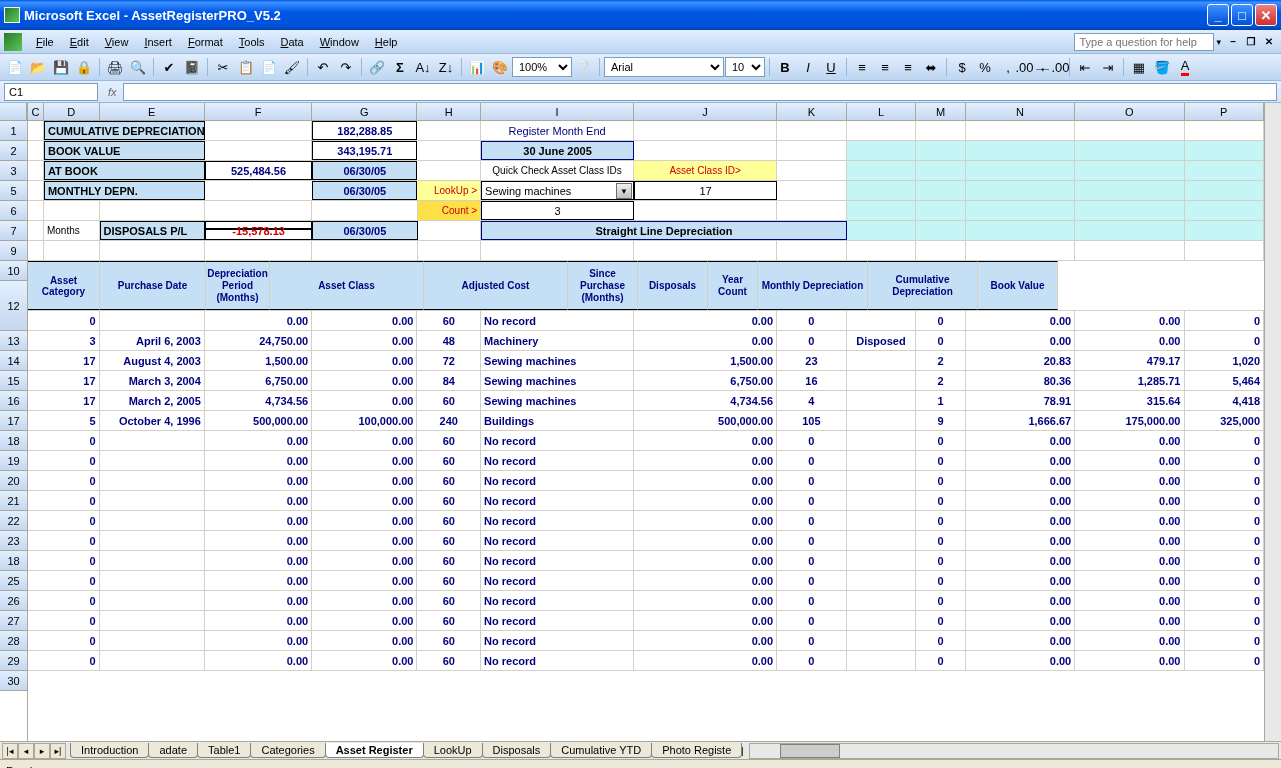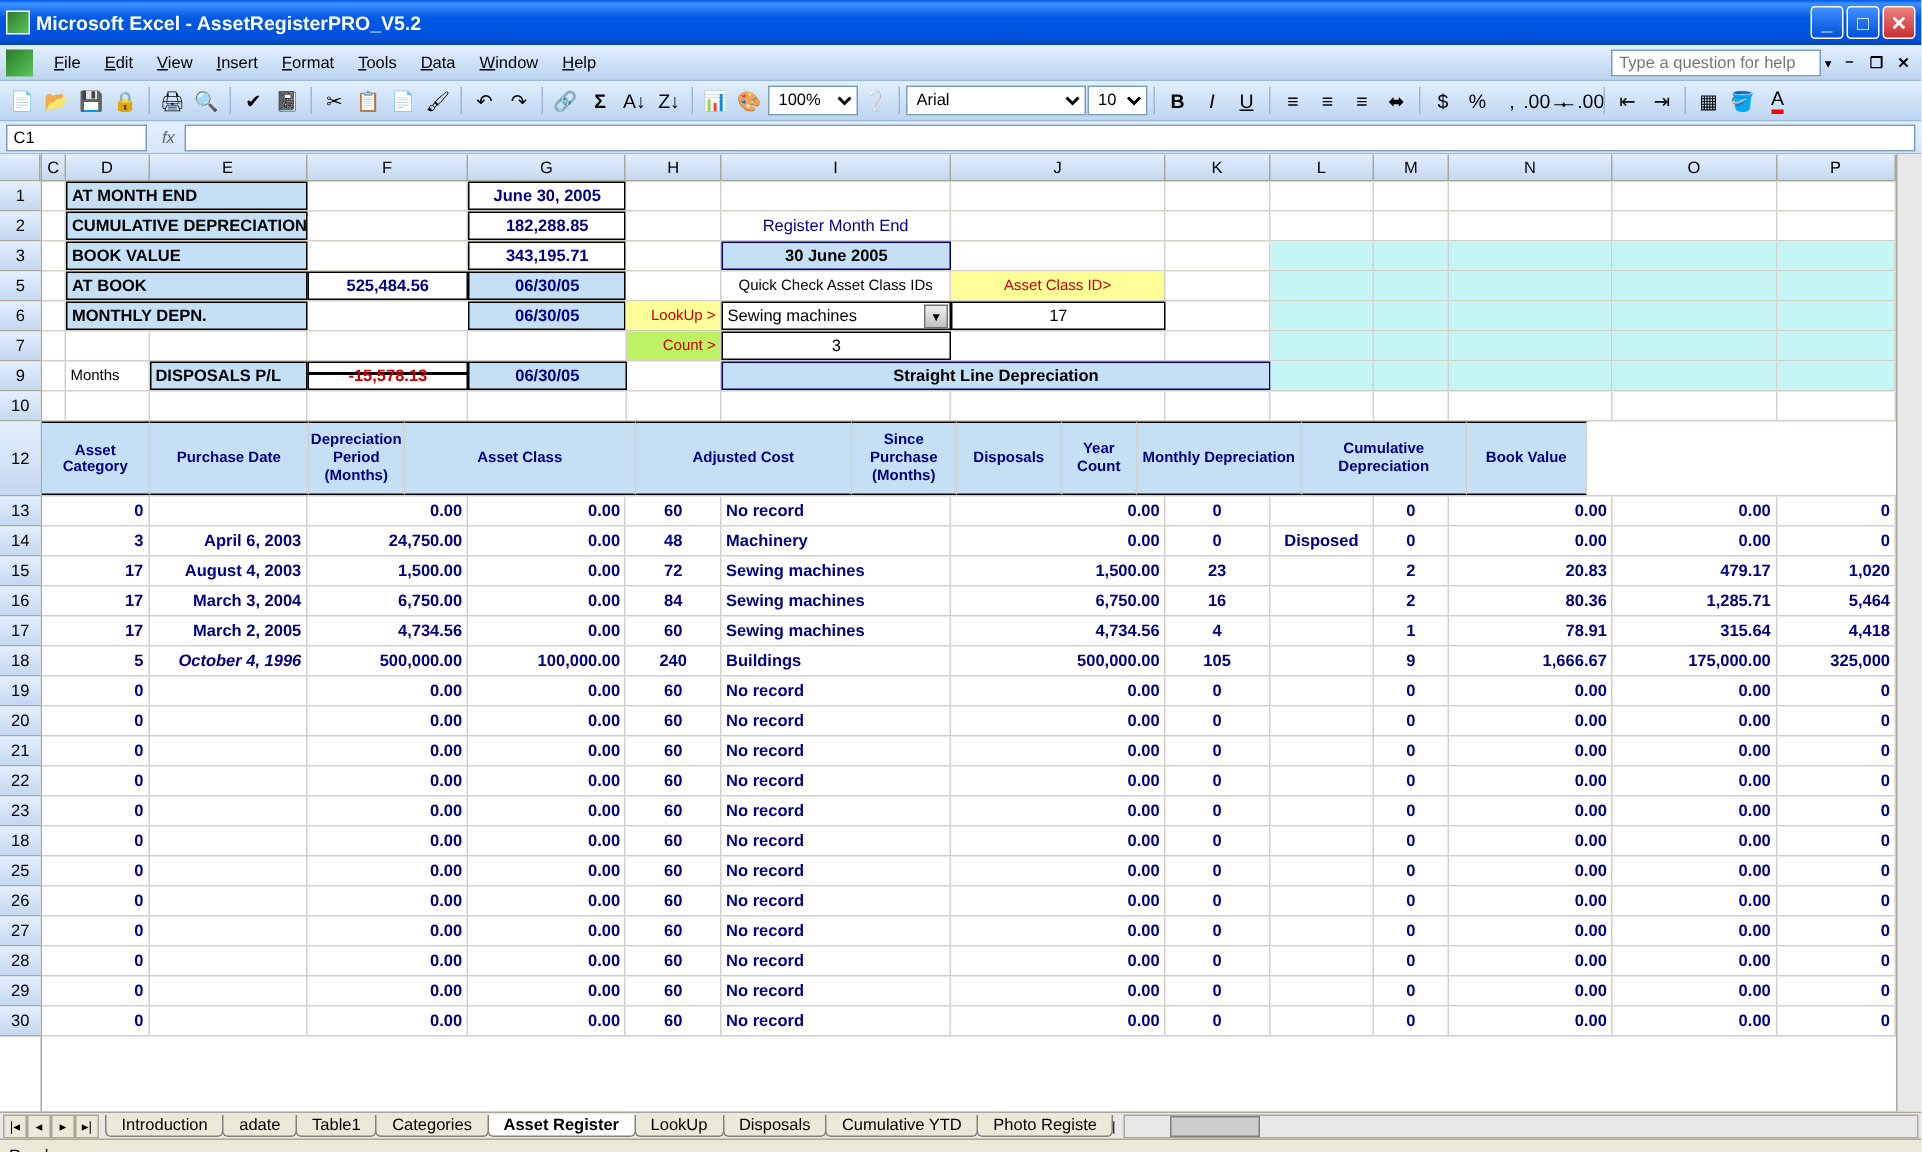--- a/index.html
+++ b/index.html
@@ -202,35 +202,20 @@
         <div class="colhdr" style="width: 70px;">K</div>
         <div class="colhdr" style="width: 70px;">L</div>
         <div class="colhdr" style="width: 50px;">M</div>
         <div class="colhdr" style="width: 110px;">N</div>
         <div class="colhdr" style="width: 110px;">O</div>
         <div class="colhdr" style="width: 80px;">P</div>
       </div>
     <div class="gridbody" id="gridbody">
         <div class="gridrow">
           <div class="cell" style="width: 16px;"></div>
-          <div class="cell b" style="width: 162px; background: rgb(197, 224, 245); border: 1.5px solid rgb(0, 0, 0);">AT MONTH END</div>
-          <div class="cell" style="width: 108px;"></div>
-          <div class="cell b c navy" style="width: 106px; border: 1.5px solid rgb(0, 0, 0);">June 30, 2005</div>
-          <div class="cell" style="width: 64px;"></div>
-          <div class="cell" style="width: 154px;"></div>
-          <div class="cell" style="width: 144px;"></div>
-          <div class="cell" style="width: 70px;"></div>
-          <div class="cell" style="width: 70px;"></div>
-          <div class="cell" style="width: 50px;"></div>
-          <div class="cell" style="width: 110px;"></div>
-          <div class="cell" style="width: 110px;"></div>
-          <div class="cell" style="width: 80px;"></div>
-        </div>
-        <div class="gridrow">
-          <div class="cell" style="width: 16px;"></div>
           <div class="cell b" style="width: 162px; background: rgb(197, 224, 245); border: 1.5px solid rgb(0, 0, 0);">CUMULATIVE DEPRECIATION</div>
           <div class="cell" style="width: 108px;"></div>
           <div class="cell b c navy" style="width: 106px; border: 1.5px solid rgb(0, 0, 0);">182,288.85</div>
           <div class="cell" style="width: 64px;"></div>
           <div class="cell c navy" style="width: 154px;">Register Month End</div>
           <div class="cell" style="width: 144px;"></div>
           <div class="cell" style="width: 70px;"></div>
           <div class="cell" style="width: 70px;"></div>
           <div class="cell" style="width: 50px;"></div>
           <div class="cell" style="width: 110px;"></div>
@@ -281,21 +266,21 @@
           <div class="cell" style="width: 110px; background: rgb(197, 245, 245);"></div>
           <div class="cell" style="width: 110px; background: rgb(197, 245, 245);"></div>
           <div class="cell" style="width: 80px; background: rgb(197, 245, 245);"></div>
         </div>
         <div class="gridrow">
           <div class="cell" style="width: 16px;"></div>
           <div class="cell" style="width: 56px;"></div>
           <div class="cell" style="width: 106px;"></div>
           <div class="cell" style="width: 108px;"></div>
           <div class="cell" style="width: 106px;"></div>
-          <div class="cell r red" style="width: 64px; background: #bef264; font-size: 10px;">Count &gt;</div>
+          <div class="cell r red" style="width: 64px; background: #fde047; font-size: 10px;">Count &gt;</div>
           <div class="cell c" style="width: 154px; border: 1.5px solid rgb(0, 0, 0);">3</div>
           <div class="cell" style="width: 144px;"></div>
           <div class="cell" style="width: 70px;"></div>
           <div class="cell" style="width: 70px; background: rgb(197, 245, 245);"></div>
           <div class="cell" style="width: 50px; background: rgb(197, 245, 245);"></div>
           <div class="cell" style="width: 110px; background: rgb(197, 245, 245);"></div>
           <div class="cell" style="width: 110px; background: rgb(197, 245, 245);"></div>
           <div class="cell" style="width: 80px; background: rgb(197, 245, 245);"></div>
         </div>
         <div class="gridrow">
@@ -411,21 +396,21 @@
           <div class="cell r b navy" style="width: 144px;">4,734.56</div>
           <div class="cell c b navy" style="width: 70px;">4</div>
           <div class="cell c b navy" style="width: 70px;"></div>
           <div class="cell c b navy" style="width: 50px;">1</div>
           <div class="cell r b navy" style="width: 110px;">78.91</div>
           <div class="cell r b navy" style="width: 110px;">315.64</div>
           <div class="cell r b navy" style="width: 80px;">4,418</div>
         </div>
         <div class="gridrow">
           <div class="cell r b navy" style="width: 72px;">5</div>
-          <div class="cell r b navy" style="width: 106px; font-style: italic;">October 4, 1996</div>
+          <div class="cell r b navy" style="width: 106px;">October 4, 1996</div>
           <div class="cell r b navy" style="width: 108px;">500,000.00</div>
           <div class="cell r b navy" style="width: 106px;">100,000.00</div>
           <div class="cell c b navy" style="width: 64px;">240</div>
           <div class="cell b navy" style="width: 154px;">Buildings</div>
           <div class="cell r b navy" style="width: 144px;">500,000.00</div>
           <div class="cell c b navy" style="width: 70px;">105</div>
           <div class="cell c b navy" style="width: 70px;"></div>
           <div class="cell c b navy" style="width: 50px;">9</div>
           <div class="cell r b navy" style="width: 110px;">1,666.67</div>
           <div class="cell r b navy" style="width: 110px;">175,000.00</div>

